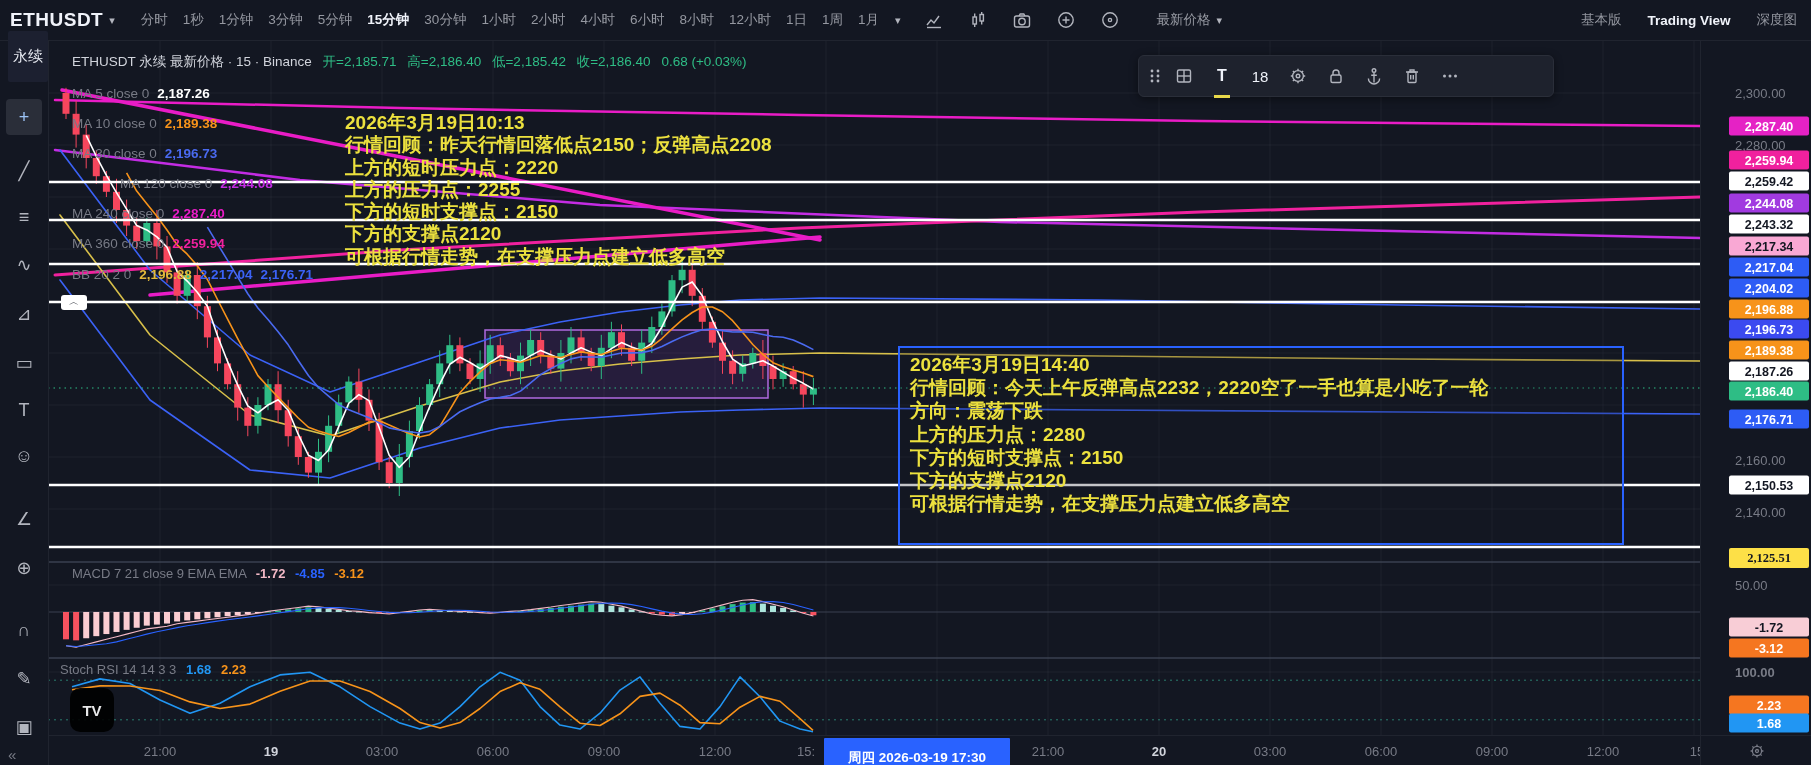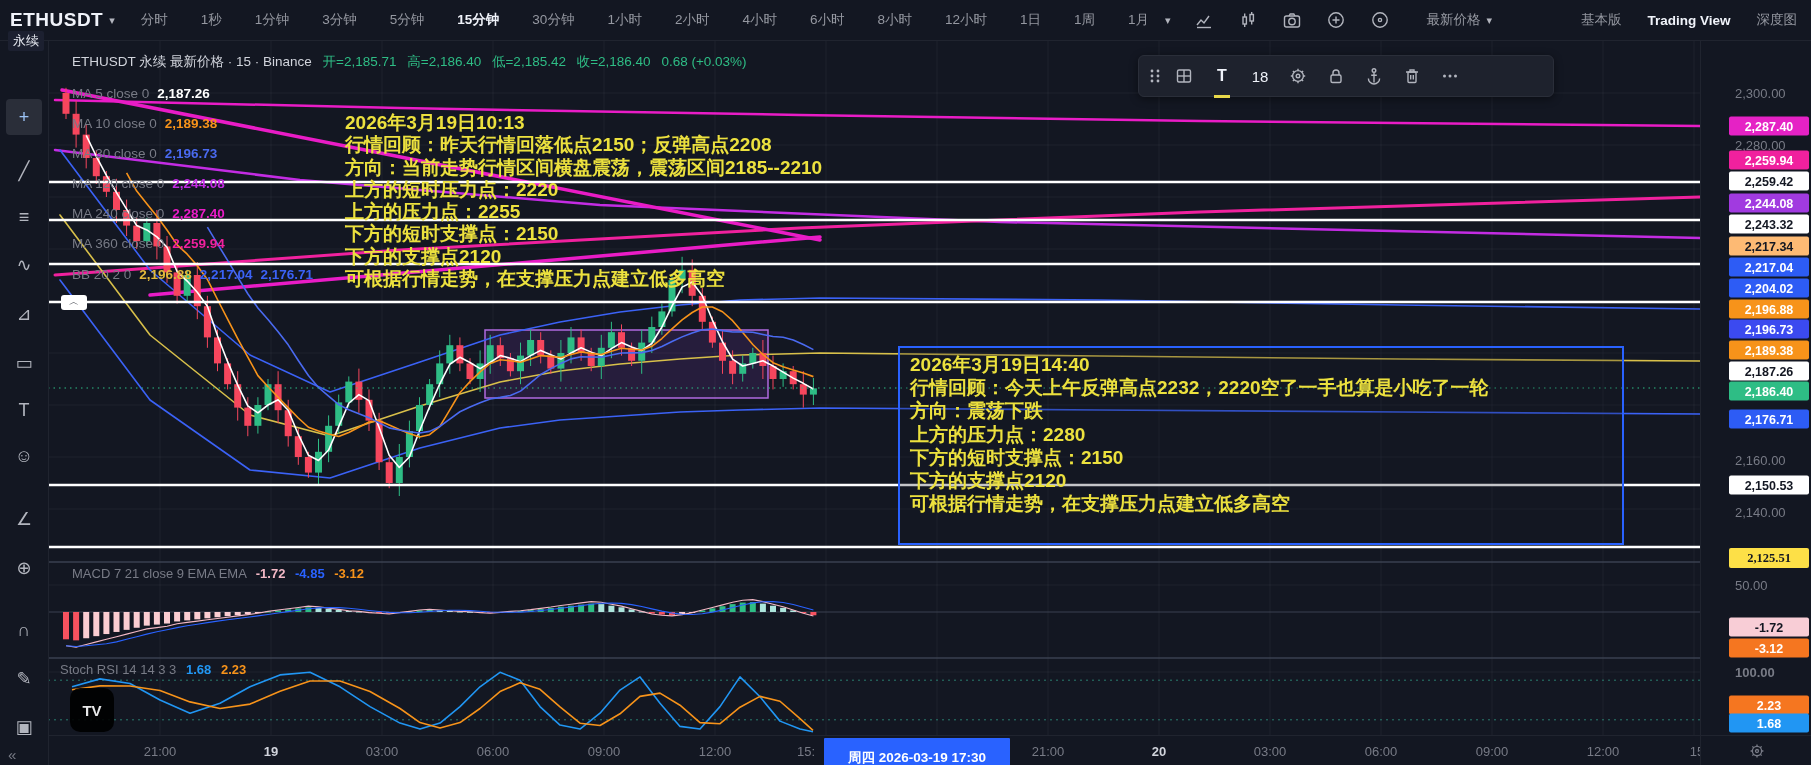--- a/index.html
+++ b/index.html
@@ -4,32 +4,32 @@
 <style>
   html,body{margin:0;padding:0;background:#0b0e15;}
   #app{position:relative;width:1811px;height:765px;background:#131722;overflow:hidden;
        font-family:"Liberation Sans","DejaVu Sans",sans-serif;color:#d1d4dc;}
   
   .hdr{position:absolute;left:0;top:0;width:1811px;height:40px;background:#131722;
        border-bottom:1px solid #20242f;display:flex;align-items:center;z-index:30;}
   .sym{display:flex;align-items:center;margin-left:10px;cursor:pointer}
   .sym .name{font-size:19px;font-weight:700;color:#f0f3fa;letter-spacing:.5px}
   .caret{color:#b2b5be;font-size:11px;margin-left:6px}
-  .tfs{display:flex;align-items:center;margin-left:26px;gap:33px}
+  .tfs{display:flex;align-items:center;margin-left:26px;gap:15px}
   .tf{font-size:13.5px;color:#9598a1;cursor:pointer;white-space:nowrap}
   .tf.active{color:#f0f3fa;font-weight:700}
   .hicons{display:flex;align-items:center;gap:22px;margin-left:22px}
   .icon-btn{width:22px;height:22px;display:flex;align-items:center;justify-content:center;cursor:pointer}
   .icon-btn svg{stroke:#b2b5be;fill:none;stroke-width:1.4}
   .ptype{display:flex;align-items:center;margin-left:36px;font-size:13.5px;color:#9598a1;cursor:pointer}
   .rtabs{margin-left:auto;margin-right:14px;display:flex;gap:26px;align-items:center}
   .rtab{font-size:13.5px;color:#9598a1;cursor:pointer}
   .rtab.active{color:#f0f3fa;font-weight:700}
-  .perp{position:absolute;left:8px;top:31px;z-index:31;font-size:13px;color:#e6e9f0;
-        background:#1c2030;padding:1px 5px;border-radius:2px}
+  .perp{position:absolute;left:8px;top:31px;z-index:31;font-size:15px;color:#e6e9f0;
+        background:#1c2030;padding:16px 5px;border-radius:2px}
   
   .ltb{position:absolute;left:0;top:41px;width:48px;height:724px;background:#131722;
        border-right:1px solid #20242f;z-index:20}
   .tool{position:absolute;left:6px;width:36px;height:36px;border-radius:4px;display:flex;
         align-items:center;justify-content:center;color:#b2b5be;font-size:18px;cursor:pointer}
   .tool.active{background:#2a2e39;color:#9cc3f5}
   .ltb-collapse{position:absolute;left:8px;bottom:2px;color:#787b86;font-size:15px;cursor:pointer}
   
   #chartwrap{position:absolute;left:48px;top:40px;width:1652px;height:695px;overflow:hidden}
   #chart{position:absolute;left:0;top:0}
@@ -465,42 +465,41 @@
       <span class="g">开=2,185.71</span>
       <span class="g">高=2,186.40</span>
       <span class="g">低=2,185.42</span>
       <span class="g">收=2,186.40</span>
       <span class="g">0.68 (+0.03%)</span>
     </div>
     <div id="marows">
         <div class="marow" style="top: 46px;"><span class="lbl">MA 5 close 0</span><span class="val" style="color: rgb(255, 255, 255);">2,187.26</span></div>
         <div class="marow" style="top: 76px;"><span class="lbl">MA 10 close 0</span><span class="val" style="color: rgb(247, 147, 26);">2,189.38</span></div>
         <div class="marow" style="top: 106px;"><span class="lbl">MA 30 close 0</span><span class="val" style="color: rgb(74, 106, 240);">2,196.73</span></div>
-        <div class="marow" style="top: 136px;"><span class="lbl">MA 120 close 0</span><span class="val" style="color: rgb(195, 44, 227);">2,244.08</span></div>
+        <div class="marow" style="top: 136px; margin-left: 48px;"><span class="lbl">MA 120 close 0</span><span class="val" style="color: rgb(195, 44, 227);">2,244.08</span></div>
         <div class="marow" style="top: 166px;"><span class="lbl">MA 240 close 0</span><span class="val" style="color: rgb(233, 28, 198);">2,287.40</span></div>
         <div class="marow" style="top: 196px;"><span class="lbl">MA 360 close 0</span><span class="val" style="color: rgb(240, 33, 158);">2,259.94</span></div>
         <div class="marow" style="top: 227px;"><span class="lbl">BB 20 2 0</span><span class="val" style="color:#e2b93b">2,196.88</span><span class="val" style="color:#3b62f6">2,217.04</span><span class="val" style="color:#3b62f6">2,176.71</span></div>
       </div>
 
     <div class="ind-lgnd" style="left:24px;top:526px">
       <span class="lbl">MACD 7 21 close 9 EMA EMA</span>
       <b id="macd-v1" style="color: rgb(243, 185, 198);">-1.72</b>
       <b id="macd-v2" style="color: rgb(41, 98, 255);">-4.85</b>
       <b id="macd-v3" style="color: rgb(247, 147, 26);">-3.12</b>
     </div>
     <div class="ind-lgnd" style="left:12px;top:622px">
       <span class="lbl">Stoch RSI 14 14 3 3</span>
       <b id="stoch-k" style="color: rgb(33, 150, 243);">1.68</b>
       <b id="stoch-d" style="color: rgb(247, 147, 26);">2.23</b>
     </div>
 
     <div class="note" id="note1">
         <div>2026年3月19日10:13</div>
         <div>行情回顾：昨天行情回落低点2150；反弹高点2208</div>
-        <div>方向：当前走势行情区间横盘震荡，震荡区间2185--2210</div>
         <div>上方的短时压力点：2220</div>
         <div>上方的压力点：2255</div>
         <div>下方的短时支撑点：2150</div>
         <div>下方的支撑点2120</div>
         <div>可根据行情走势，在支撑压力点建立低多高空</div>
       </div>
     <div class="note" id="note2">
         <div>2026年3月19日14:40</div>
         <div>行情回顾：今天上午反弹高点2232，2220空了一手也算是小吃了一轮</div>
         <div>方向：震荡下跌</div>
@@ -574,21 +573,21 @@
       <div class="ptick" style="top: 105px;">2,280.00</div>
       <div class="ptick" style="top: 420px;">2,160.00</div>
       <div class="ptick" style="top: 472px;">2,140.00</div>
       <div class="ptick" style="top: 545px;">50.00</div>
       <div class="ptick" style="top: 632px; font-weight: bold;">100.00</div>
       <div class="pbadge" style="top: 86px; background: rgb(229, 34, 197); color: rgb(255, 255, 255);">2,287.40</div>
       <div class="pbadge" style="top: 120px; background: rgb(240, 33, 158); color: rgb(255, 255, 255);">2,259.94</div>
       <div class="pbadge" style="top: 141px; background: rgb(255, 255, 255); color: rgb(19, 23, 34);">2,259.42</div>
       <div class="pbadge" style="top: 163px; background: rgb(161, 58, 224); color: rgb(255, 255, 255);">2,244.08</div>
       <div class="pbadge" style="top: 184px; background: rgb(255, 255, 255); color: rgb(19, 23, 34);">2,243.32</div>
-      <div class="pbadge" style="top: 206px; background: #fdba74; color: rgb(19, 23, 34);">2,217.34</div>
+      <div class="pbadge" style="top: 206px; background: #f9a8d4; color: rgb(19, 23, 34);">2,217.34</div>
       <div class="pbadge" style="top: 227px; background: rgb(45, 92, 245); color: rgb(255, 255, 255);">2,217.04</div>
       <div class="pbadge" style="top: 248px; background: rgb(45, 92, 245); color: rgb(255, 255, 255);">2,204.02</div>
       <div class="pbadge" style="top: 269px; background: rgb(247, 147, 26); color: rgb(255, 255, 255);">2,196.88</div>
       <div class="pbadge" style="top: 289px; background: rgb(59, 74, 240); color: rgb(255, 255, 255);">2,196.73</div>
       <div class="pbadge" style="top: 310px; background: rgb(247, 147, 26); color: rgb(255, 255, 255);">2,189.38</div>
       <div class="pbadge" style="top: 331px; background: rgb(255, 255, 255); color: rgb(19, 23, 34);">2,187.26</div>
       <div class="pbadge" style="top: 351px; background: rgb(46, 189, 133); color: rgb(255, 255, 255);">2,186.40</div>
       <div class="pbadge" style="top: 379px; background: rgb(45, 92, 245); color: rgb(255, 255, 255);">2,176.71</div>
       <div class="pbadge" style="top: 445px; background: rgb(255, 255, 255); color: rgb(19, 23, 34);">2,150.53</div>
       <div class="pbadge" style="top: 518px; background: #fde047; color: rgb(19, 23, 34); font-family: Liberation Serif, serif;">2,125.51</div>

